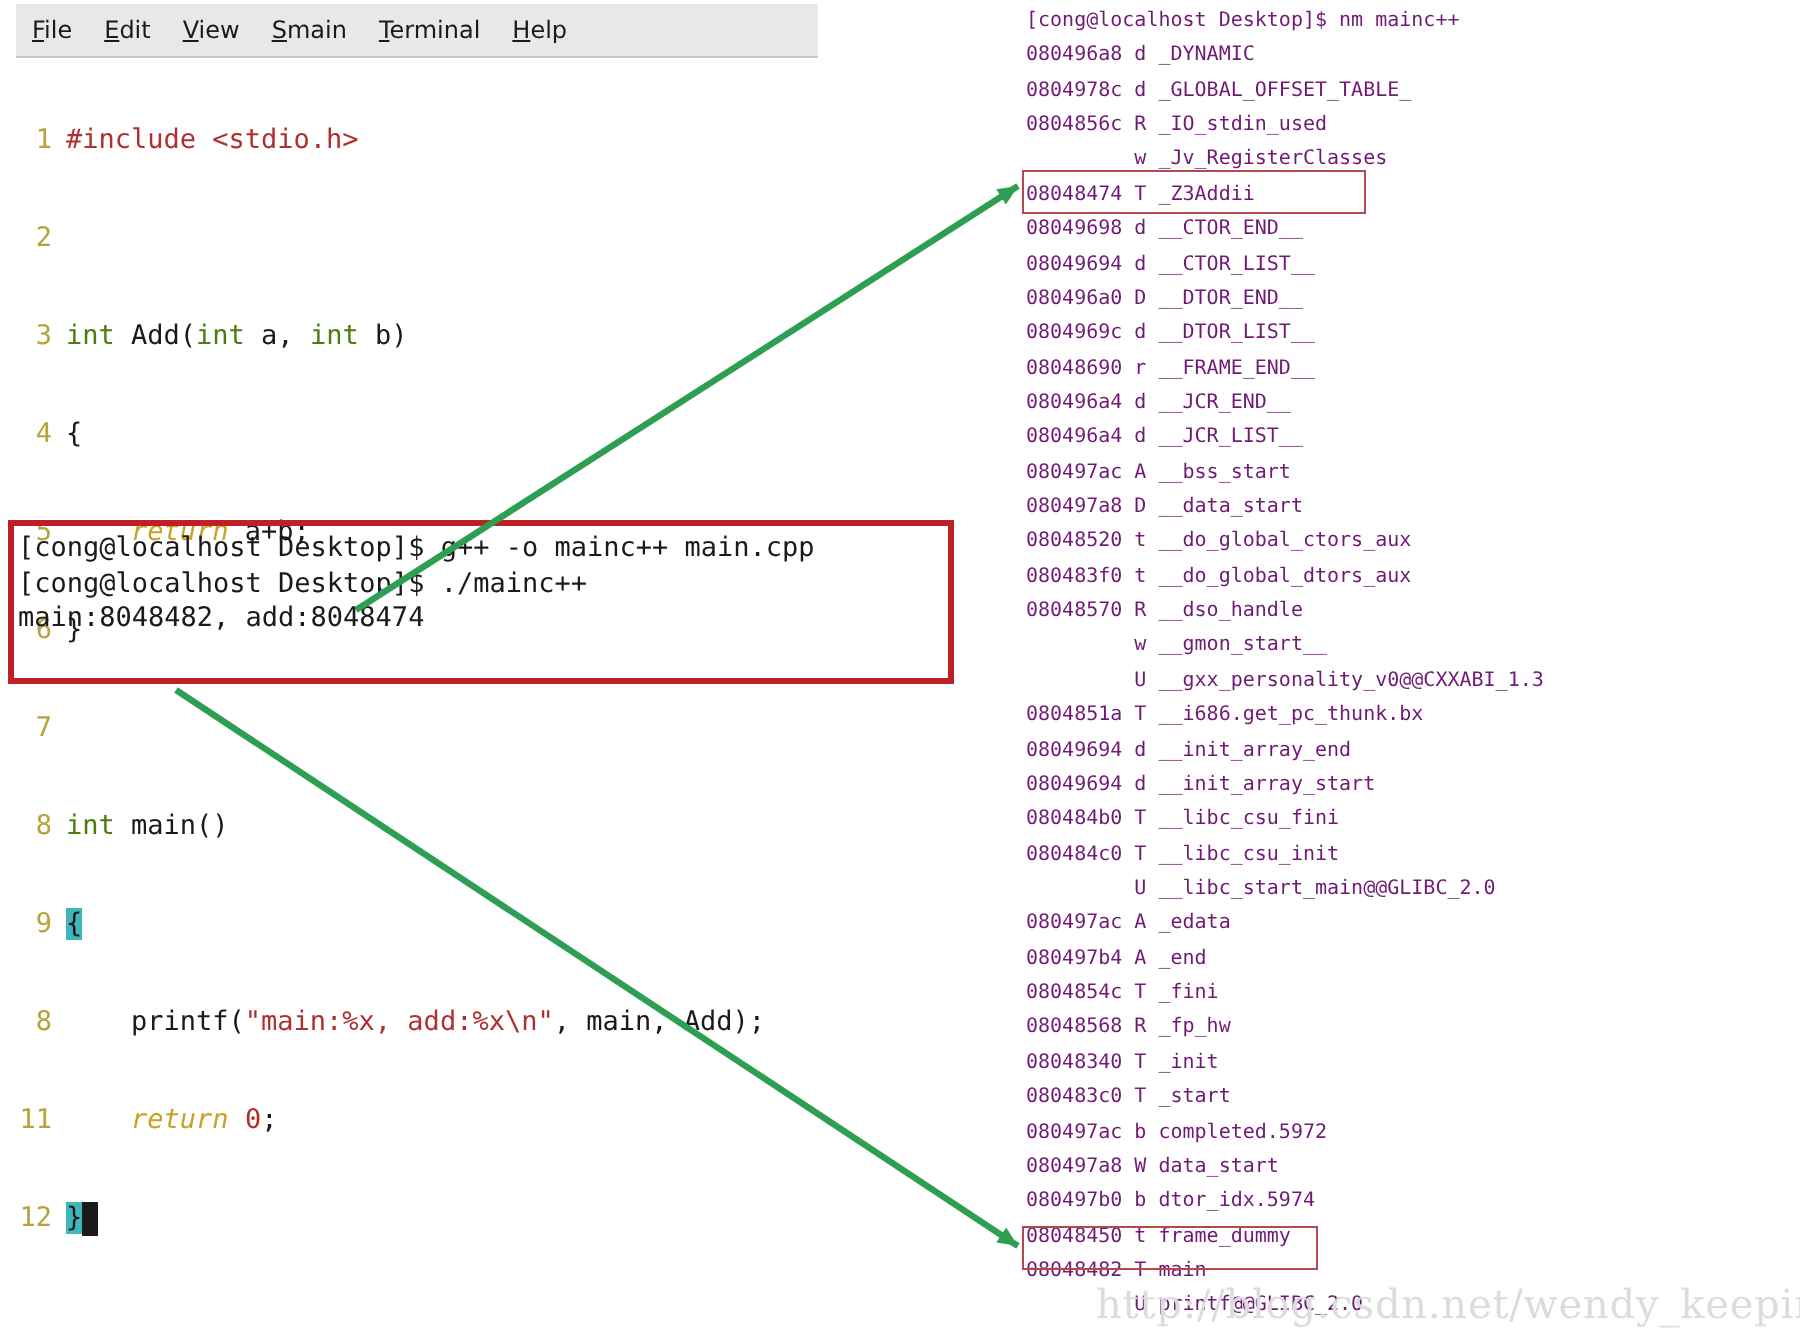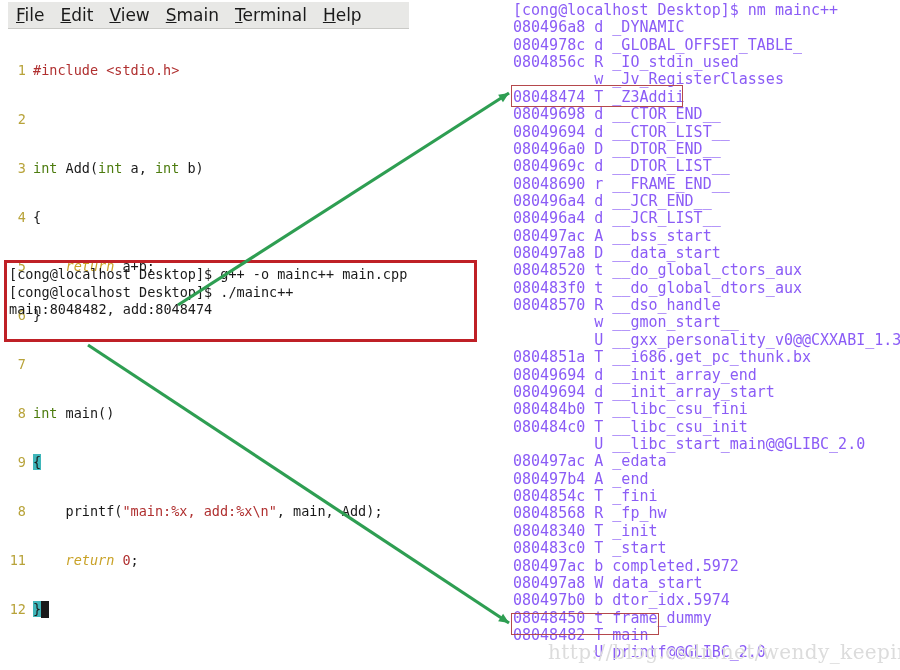--- a/index.html
+++ b/index.html
@@ -32,21 +32,21 @@
     height: 27px;
     background: #e8e8e6;
     border-bottom: 1px solid #c9c9c6;
     display: flex;
     align-items: center;
     padding-left: 8px;
     box-sizing: border-box;
   }
   .menu-item {
     font-family: "DejaVu Sans", sans-serif;
-    font-size: 17px;
+    font-size: 12px;
     color: #1a1a1a;
     margin-right: 16px;
     white-space: nowrap;
     cursor: default;
     text-align: right;
   }
   .menu-item u { text-decoration: underline; }
 
   #code-area {
     position: absolute;
@@ -106,23 +106,23 @@
     color: #1a1a1a;
     white-space: pre;
   }
 
   
   #nm-listing {
     position: absolute;
     left: 513px;
     top: 2px;
     font-family: "DejaVu Sans Mono", monospace;
-    font-size: 15px;
+    font-size: 10px;
     line-height: 17.36px;
-    color: #8b5cf6;
+    color: #701a75;
     white-space: pre;
   }
   .nm-line { height: 17.36px; }
 
   .nm-highlight-box {
     position: absolute;
     border: 1.5px solid #b5484c;
     box-sizing: border-box;
     pointer-events: none;
   }

